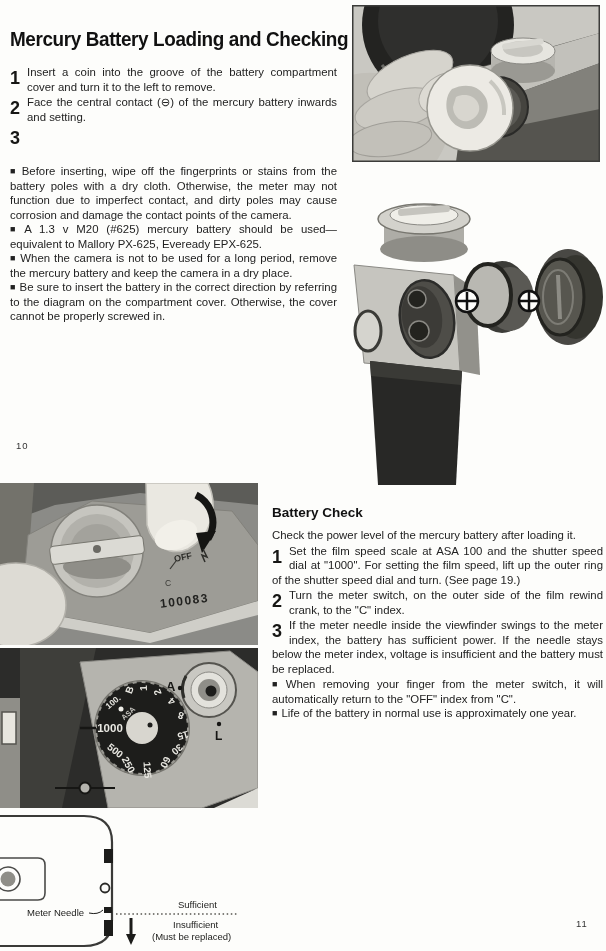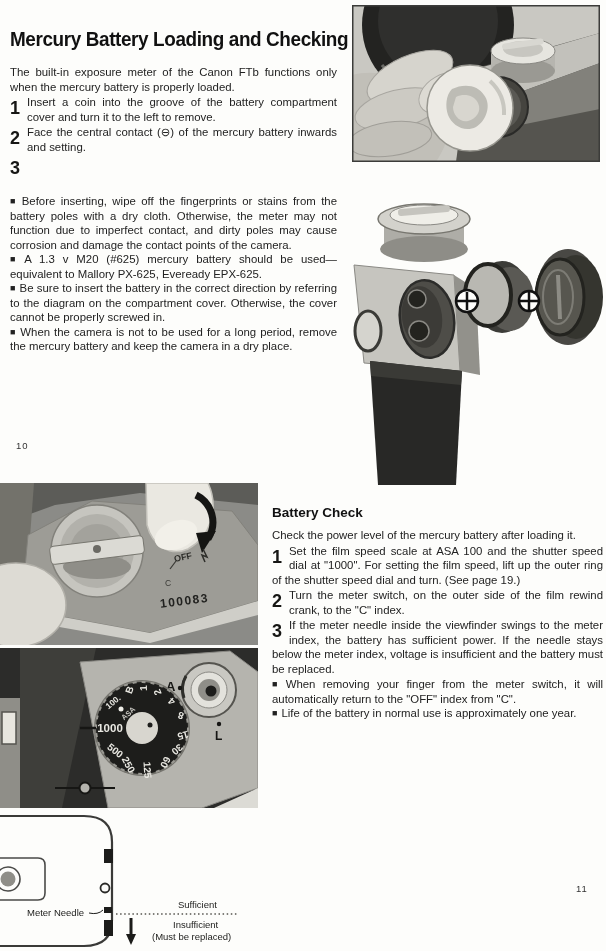--- a/index.html
+++ b/index.html
@@ -42,57 +42,56 @@
   .step-num{
     float:left;width:17px;height:27px;
     font-size:18px;font-weight:700;line-height:26px;
     color:#161614;
   }
   .note .bullet{font-size:9px;vertical-align:1px;padding-right:4px;}
   .pagenum{
     position:absolute;font-size:9.5px;color:#333;letter-spacing:1px;
   }
   #pagenum-left{left:16px;top:440px;}
-  #pagenum-right{left:576px;top:883px;}
+  #pagenum-right{left:576px;top:918px;}
   
   .photo{position:absolute;display:block;}
   #photo-coin{left:352px;top:5px;}
   #photo-insert{left:350px;top:193px;}
   #photo-switch{left:0px;top:483px;}
   #photo-dial{left:0px;top:648px;}
   #diagram{left:0px;top:812px;}
   svg{display:block;}
   svg text{font-family:"Liberation Sans",sans-serif;}
 </style>
 </head>
 <body>
 
 <div class="page">
 
   <div class="col-left">
     <h1 class="doc-title">Mercury Battery Loading and Checking</h1>
-    <p class="body-text mb">The built-in exposure meter of the Canon FTb functions only when the mercury battery is properly loaded.</p>
 
     <div class="step">
       <span class="step-num">1</span>
       <p class="body-text">Insert a coin into the groove of the battery compartment cover and turn it to the left to remove.</p>
     </div>
     <div class="step">
       <span class="step-num">2</span>
       <p class="body-text">Face the central contact (⊖) of the mercury battery inwards and setting.</p>
     </div>
     <div class="step">
       <span class="step-num">3</span>
     </div>
 
     <div style="height:9px"></div>
     <p class="body-text note"><span class="bullet">■</span><span>Before inserting, wipe off the fingerprints or stains from the battery poles with a dry cloth.  Otherwise, the meter may not function due to imperfect contact, and dirty poles may cause corrosion and damage the contact points of the camera.</span></p>
     <p class="body-text note"><span class="bullet">■</span><span>A 1.3 v M20 (#625) mercury battery should be used—equivalent to Mallory PX-625, Eveready EPX-625.</span></p>
+    <p class="body-text note"><span class="bullet">■</span><span>When the camera is not to be used for a long period, remove the mercury battery and keep the camera in a dry place.</span></p>
     <p class="body-text note"><span class="bullet">■</span><span>Be sure to insert the battery in the correct direction by referring to the diagram on the compartment cover.  Otherwise, the cover cannot be properly screwed in.</span></p>
-    <p class="body-text note"><span class="bullet">■</span><span>When the camera is not to be used for a long period, remove the mercury battery and keep the camera in a dry place.</span></p>
   </div>
 
   <span class="pagenum" id="pagenum-left">10</span>
   <span class="pagenum" id="pagenum-right">11</span>
 
   <div class="col-right">
     <h2 class="section-title">Battery Check</h2>
     <p class="body-text mb">Check the power level of the mercury battery after loading it.</p>
 
     <div class="step">

